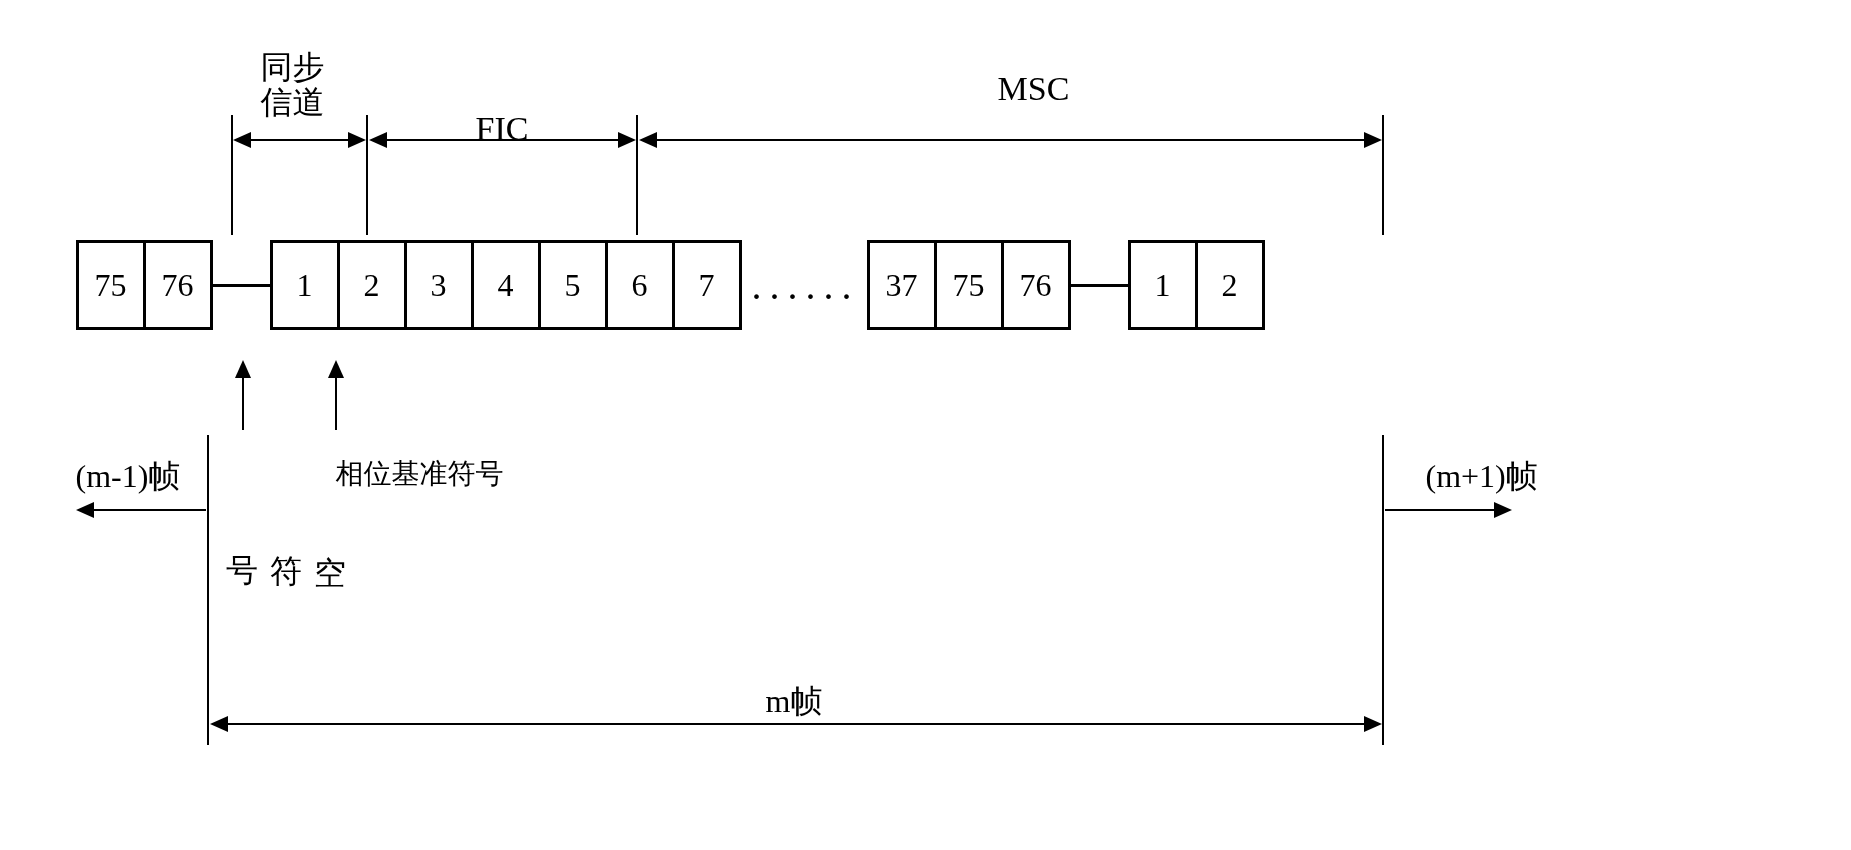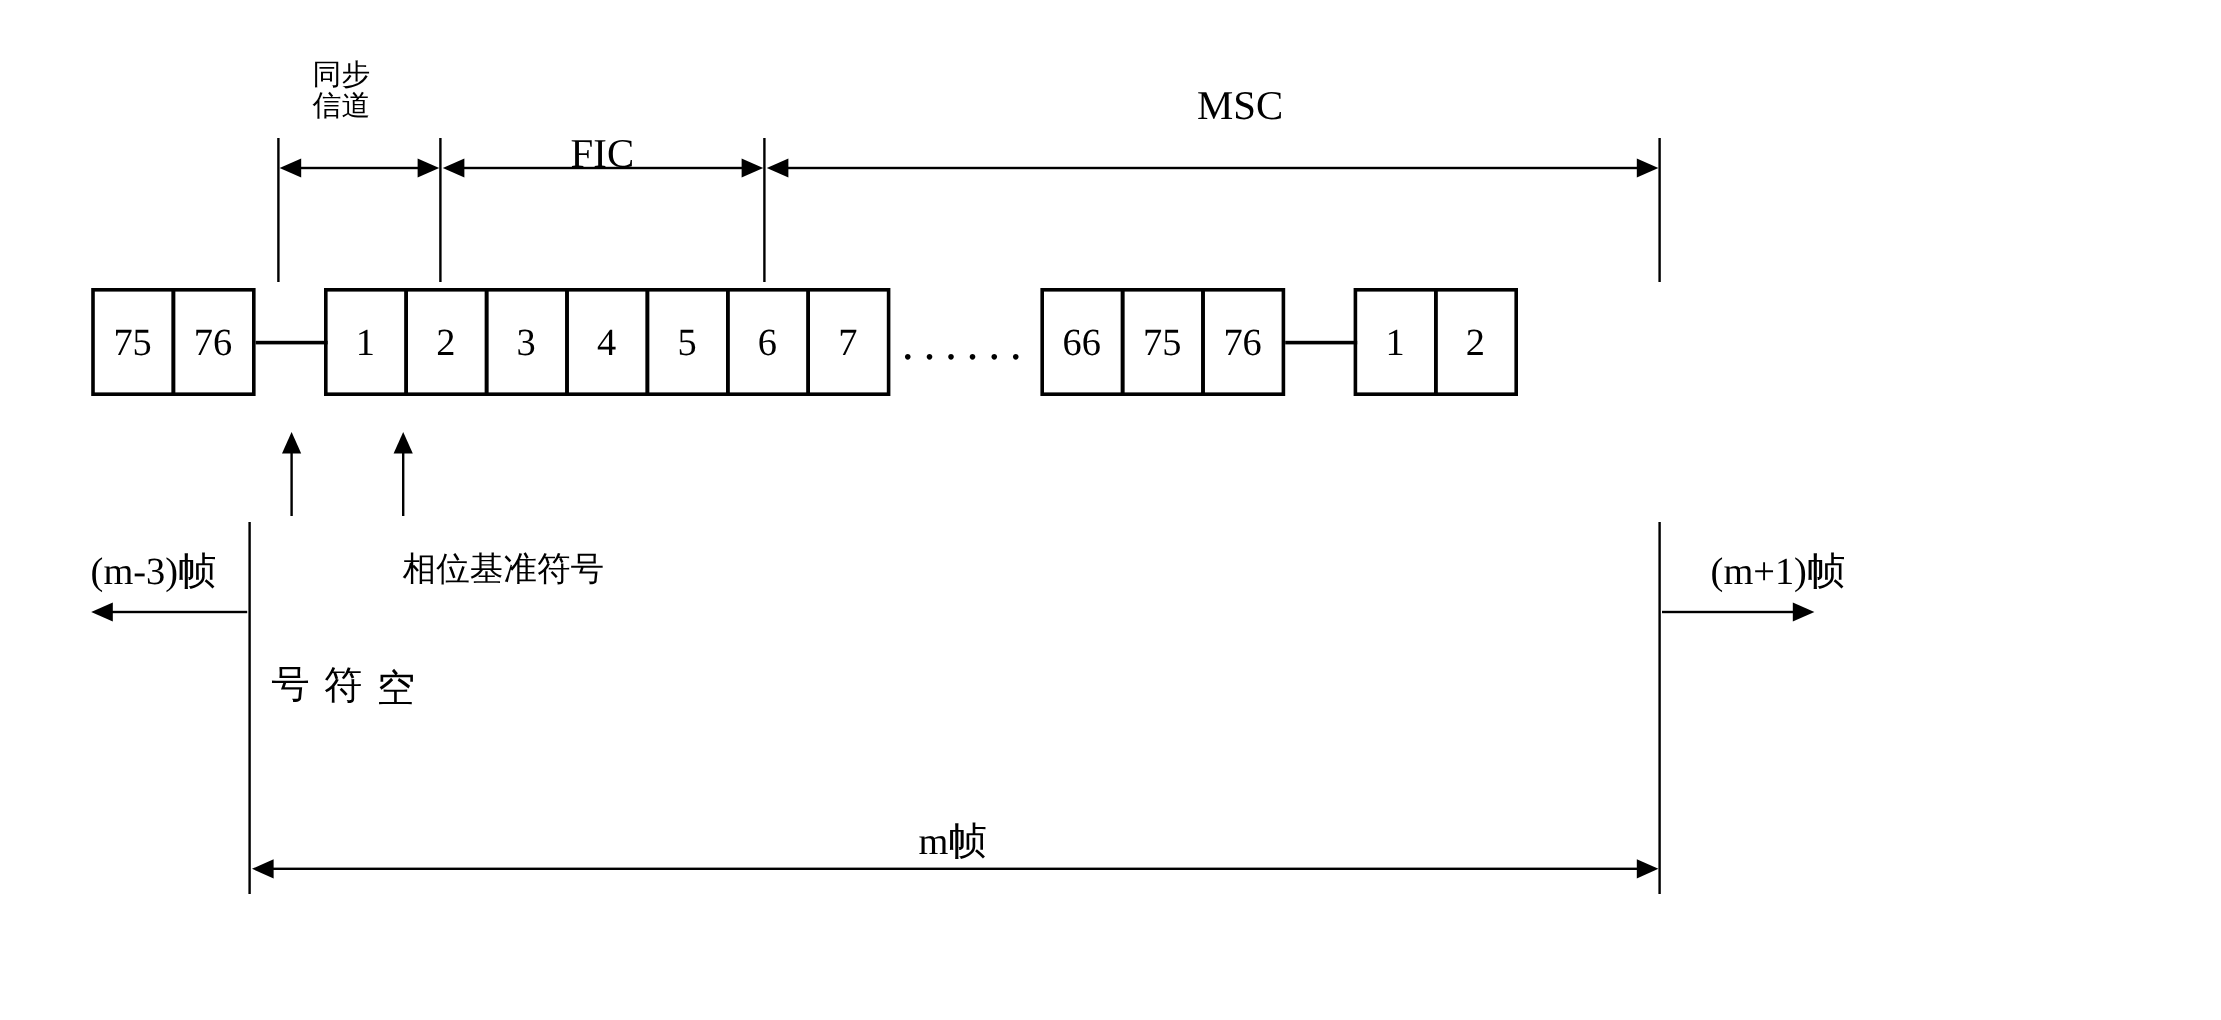--- a/index.html
+++ b/index.html
@@ -16,21 +16,21 @@
     }
     .top-labels {
       position: absolute;
       top: 0;
       left: 0;
       width: 100%;
       height: 130px;
     }
     .sync-label {
       position: absolute;
-      font-size: 24px;
+      font-size: 32px;
       text-align: right;
       line-height: 1.1;
       writing-mode: horizontal-tb;
     }
     .section-label {
       position: absolute;
       font-size: 34px;
       font-family: "Times New Roman", serif;
     }
     .dim-line {
@@ -165,38 +165,38 @@
     <div class="box">76</div>
     <div class="gap-line"></div>
     <div class="box">1</div>
     <div class="box">2</div>
     <div class="box">3</div>
     <div class="box">4</div>
     <div class="box">5</div>
     <div class="box">6</div>
     <div class="box">7</div>
     <div class="dots">......</div>
-    <div class="box">66</div>
+    <div class="box">37</div>
     <div class="box">75</div>
     <div class="box">76</div>
     <div class="gap-line"></div>
     <div class="box">1</div>
     <div class="box">2</div>
   </div>
 
   <div class="bottom-section">
 
     <div class="arrow-up" style="left: 159px; top: 20px;"></div>
     <div class="vert-arrow-line" style="left: 166px; top: 35px; height: 55px;"></div>
 
     <div class="arrow-up" style="left: 252px; top: 20px;"></div>
     <div class="vert-arrow-line" style="left: 259px; top: 35px; height: 55px;"></div>
     <div class="ann-text" style="left: 260px; top: 115px;">相位基准符号</div>
 
-    <div class="ann-text frame-label" style="left: 0px; top: 115px;">(m-3)帧</div>
+    <div class="ann-text frame-label" style="left: 0px; top: 115px;">(m-1)帧</div>
     <div class="arrow-left" style="left: 0px; top: 162px;"></div>
     <div class="dim-line" style="left: 15px; top: 169px; width: 115px;"></div>
 
     <div class="dim-tick" style="left: 131px; top: 95px; height: 310px;"></div>
     <div class="dim-tick" style="left: 1306px; top: 95px; height: 310px;"></div>
 
     <div class="ann-text vertical-text" style="left: 145px; top: 190px;">空符号</div>
 
     <div class="arrow-left" style="left: 134px; top: 376px;"></div>
     <div class="dim-line" style="left: 145px; top: 383px; width: 1150px;"></div>

